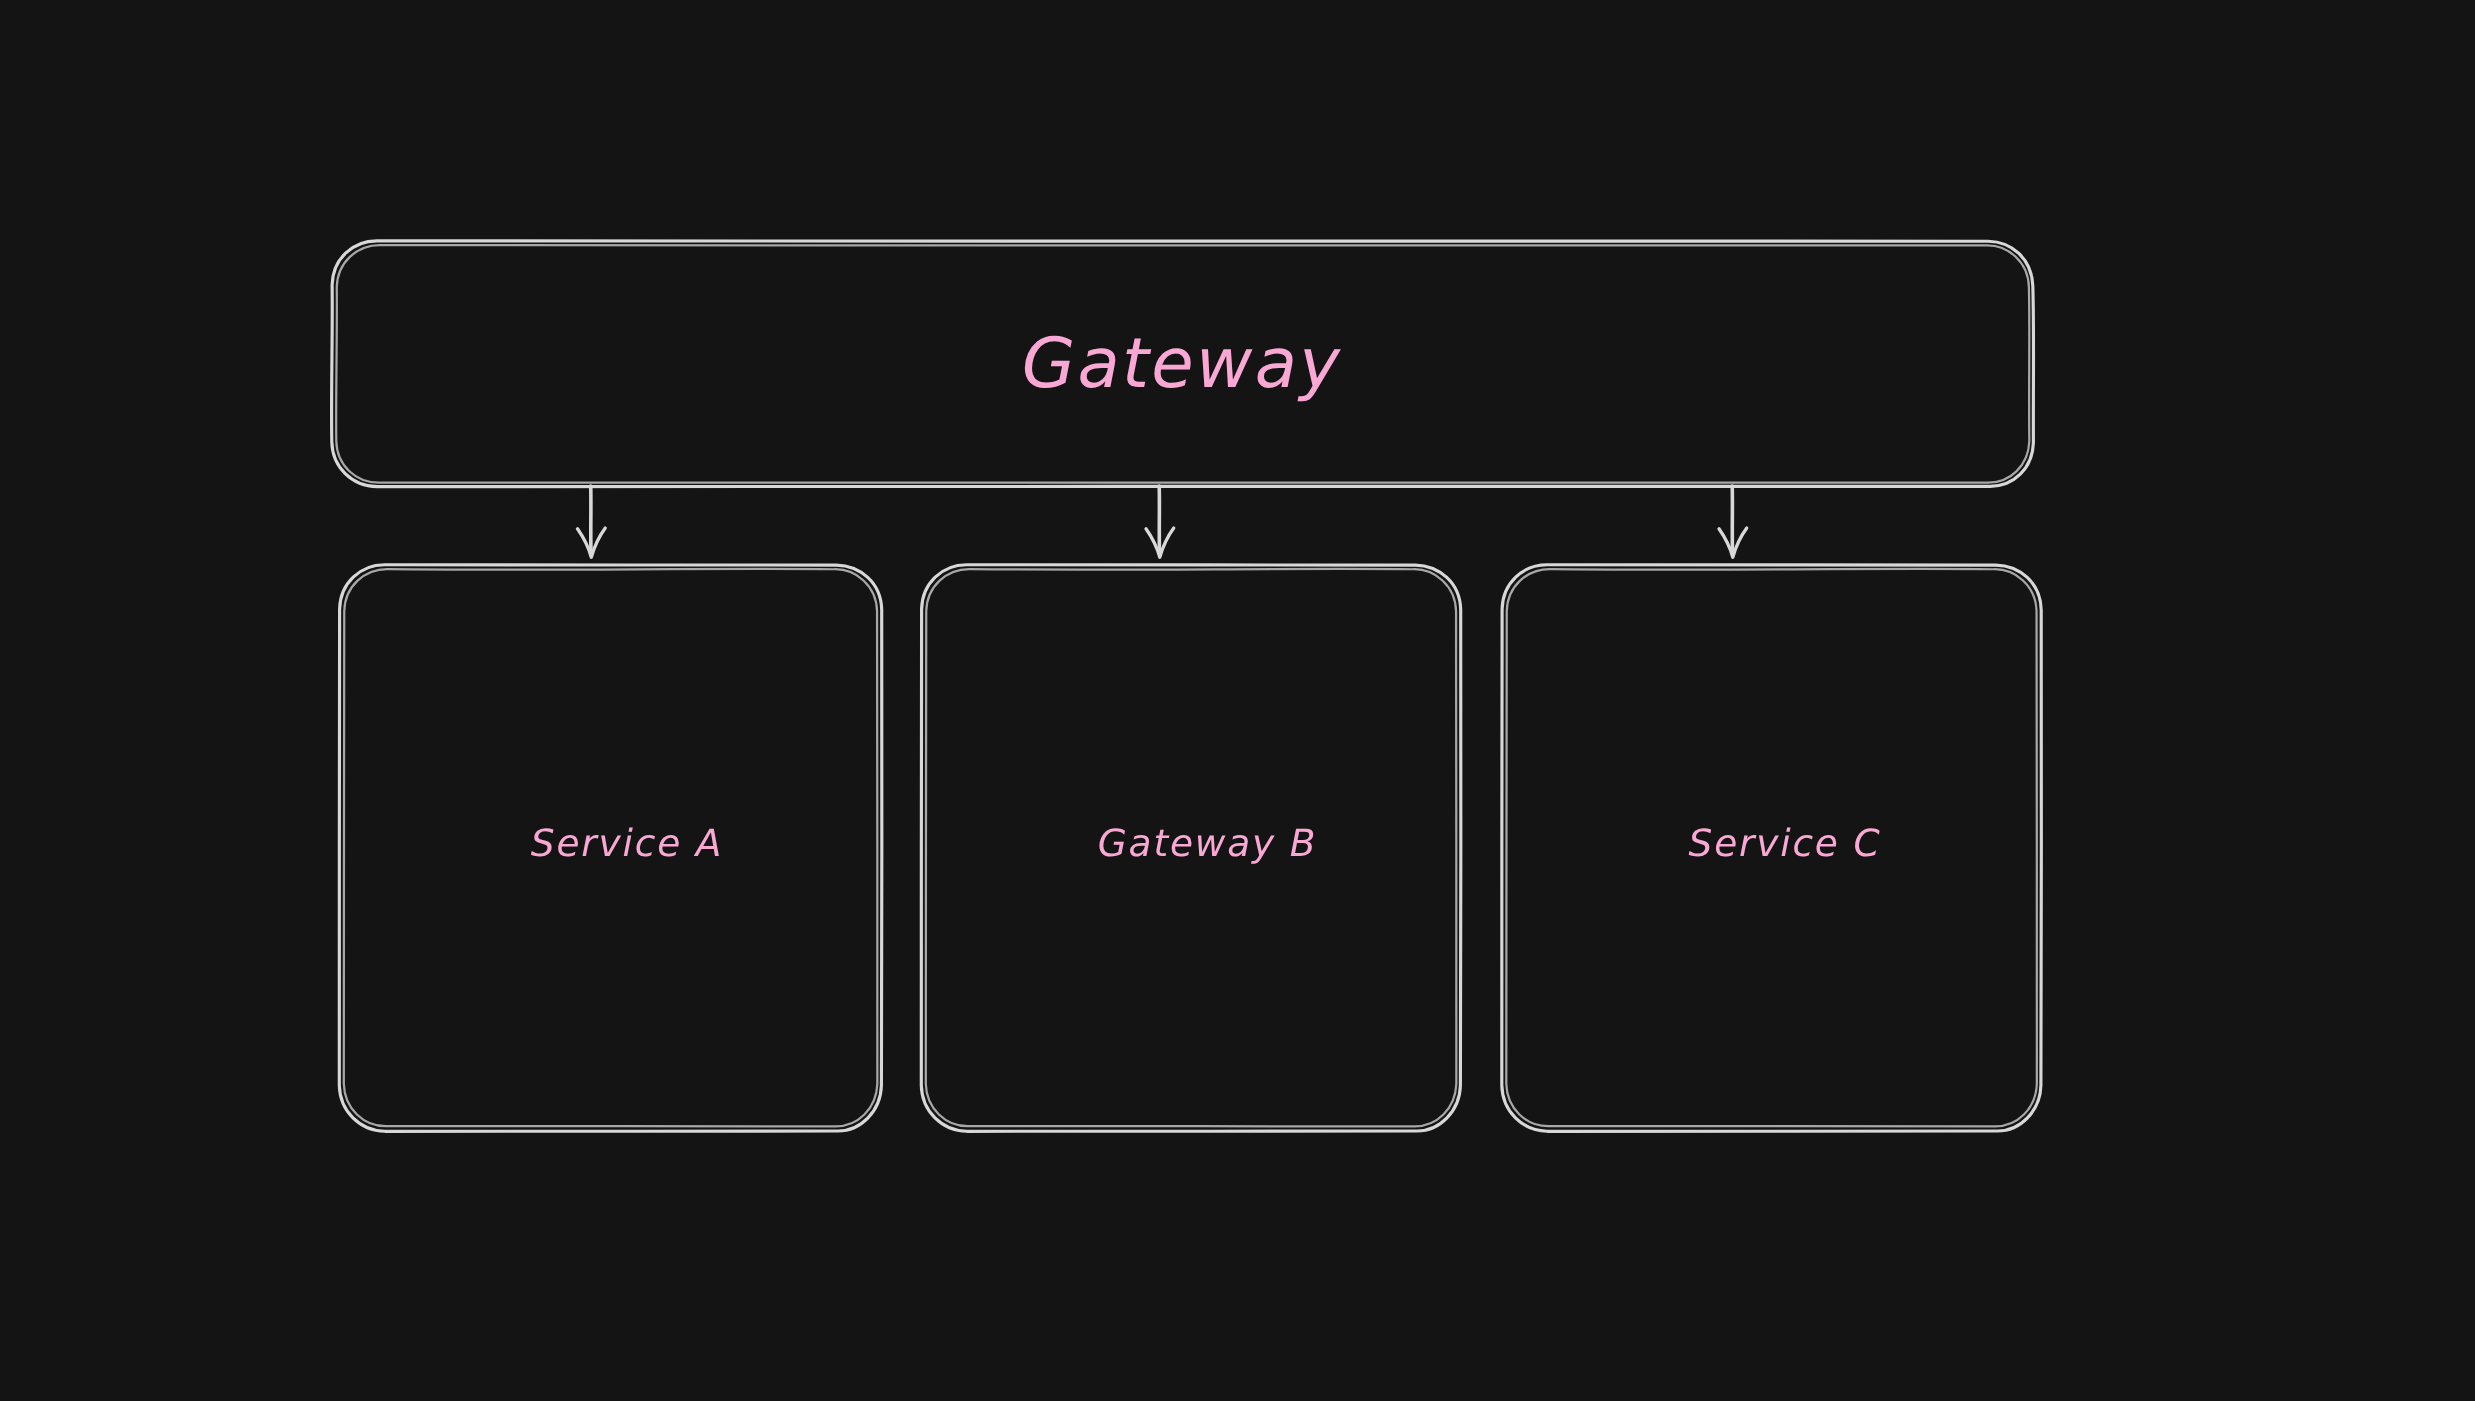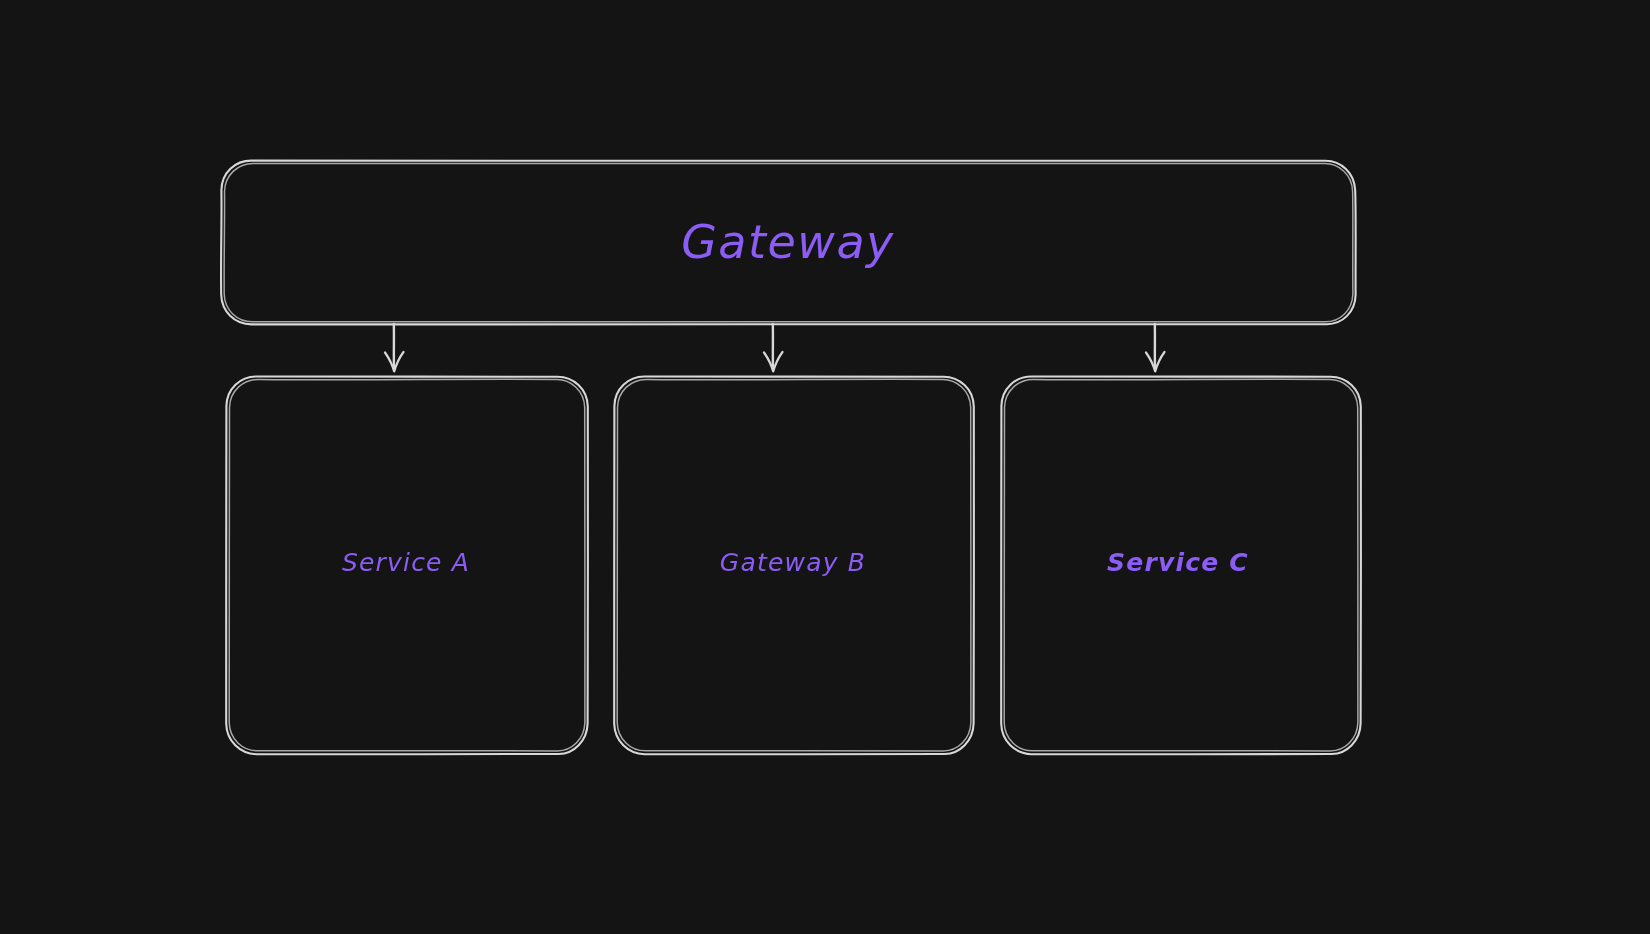--- a/index.html
+++ b/index.html
@@ -23,37 +23,38 @@
   svg.diagram-svg {
     position: absolute;
     left: 0;
     top: 0;
     width: 1650px;
     height: 934px;
     display: block;
   }
   .node-label {
     position: absolute;
-    color: #8b5cf6;
+    color: #f9a8d4;
     font-family: "DejaVu Sans", sans-serif;
     font-style: italic;
     font-weight: 400;
     letter-spacing: 0.5px;
     text-align: center;
     white-space: nowrap;
     transform: translate(-50%, -50%);
     user-select: none;
   }
   .gateway-label {
     font-size: 46px;
     letter-spacing: 1.5px;
   }
   .service-label {
     font-size: 25px;
     letter-spacing: 1.2px;
+    margin-left: 12px;
   }
 </style>
 </head>
 <body>
 
 <div id="canvas">
 
   <svg class="diagram-svg" viewBox="0 0 1650 934" xmlns="http://www.w3.org/2000/svg">
     <defs></defs>
 
@@ -160,15 +161,15 @@
       <path fill="none" stroke="#d8d8d8" stroke-width="2.2" stroke-linecap="round" stroke-linejoin="round" d="M 1146.0 352.5 C 1149.5 357.5, 1153.0 363.5, 1155.2 371.5 C 1157.5 363.5, 1160.8 357.0, 1164.5 352.0"></path>
     </g>
   </svg>
 
   <div class="node-label gateway-label" style="left:788px; top:242px;">Gateway</div>
 
   <div class="node-label service-label" style="left:406px; top:562px;">Service A</div>
 
   <div class="node-label service-label" style="left:793px; top:562px;">Gateway B</div>
 
-  <div class="node-label service-label" style="left:1178px; top:562px;font-weight:bold;">Service C</div>
+  <div class="node-label service-label" style="left:1178px; top:562px;">Service C</div>
 
 </div>
 
 </body></html>

